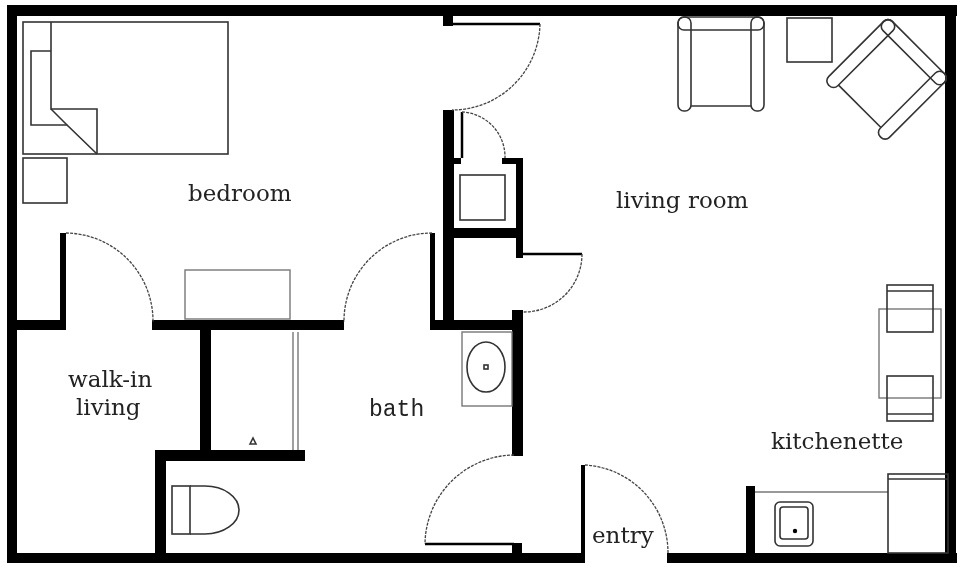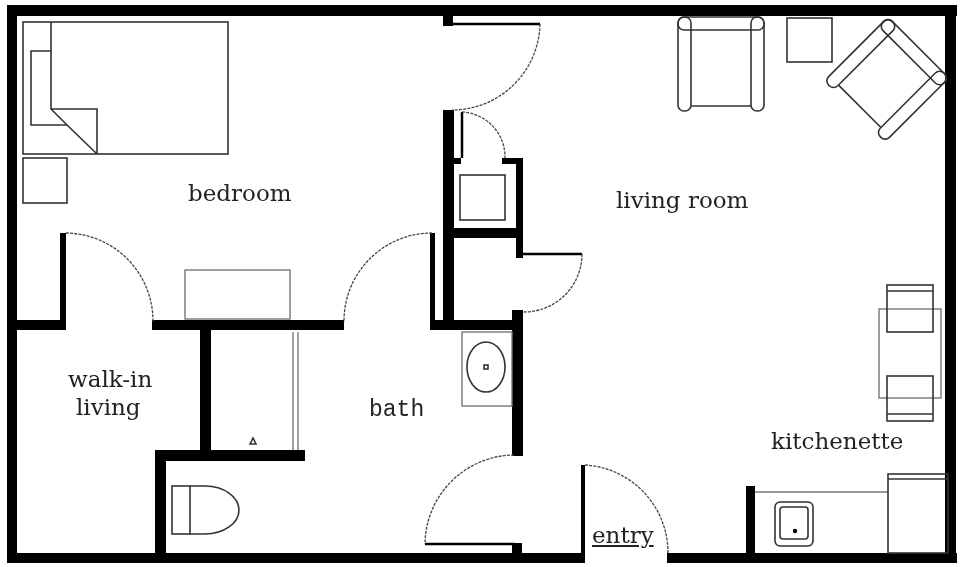--- a/index.html
+++ b/index.html
@@ -135,13 +135,13 @@
     <line class="furn" x1="888" y1="479" x2="948" y2="479"></line>
   </g>
 </svg>
 
 <div class="label" style="left:188px; top:180px;">bedroom</div>
 <div class="label" style="left:616px; top:187px;">living room</div>
 <div class="label" style="left:68px; top:366px;">walk-in</div>
 <div class="label" style="left:76px; top:394px;">living</div>
 <div class="label" style="left:369px; top:397px;font-family:Liberation Mono, monospace;">bath</div>
 <div class="label" style="left:735px; top:428px;margin-left:36px;">kitchenette</div>
-<div class="label" style="left:592px; top:522px;text-decoration:underline;">entry</div>
+<div class="label" style="left:592px; top:522px;">entry</div>
 
 </body></html>

